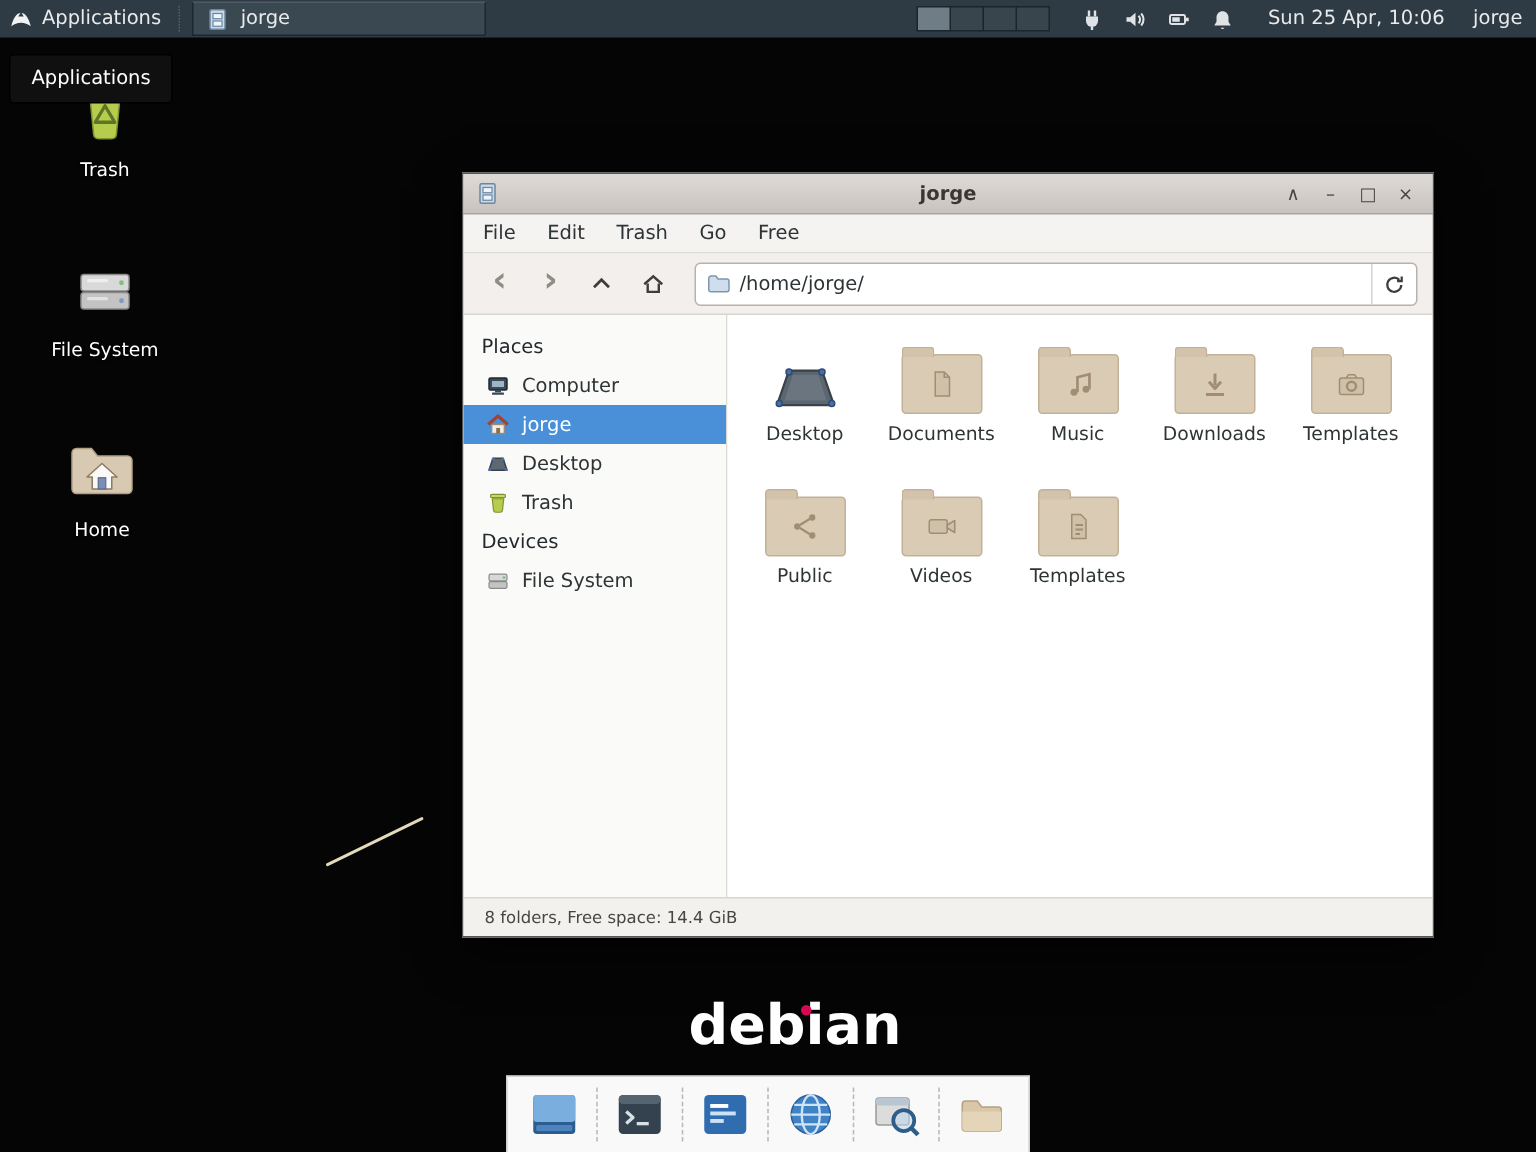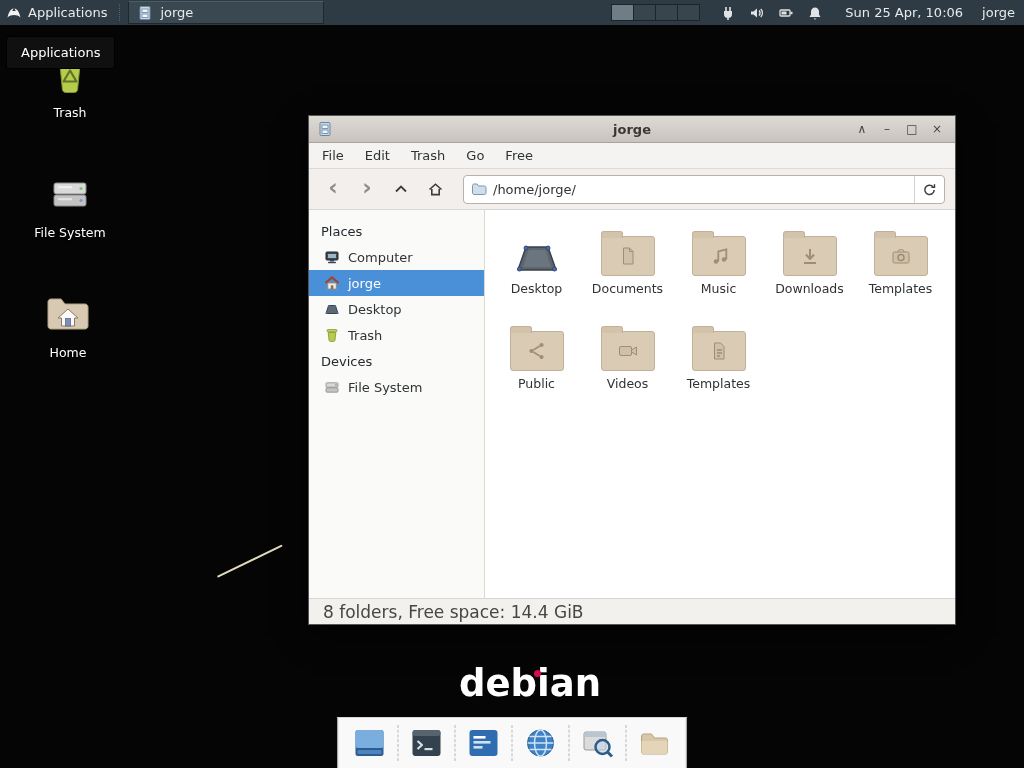--- a/index.html
+++ b/index.html
@@ -77,21 +77,21 @@
   .main { flex:1; background:#fff; padding:16px 0 0 6px; overflow:hidden; }
   .grid { display:grid; grid-template-columns:repeat(5,91px); grid-auto-rows:95px; }
   .cell { width:91px; display:flex; flex-direction:column; align-items:center; }
   .cell .ic { height:50px; display:flex; align-items:flex-end; justify-content:center; }
   .cell .lbl { margin-top:5px; font-size:12.5px; color:#2e3436; white-space:nowrap; }
   .folder { width:54px; height:40px; background:#d9cbb4; border:1px solid #c2b198;
     border-radius:3px; position:relative; display:flex; align-items:center; justify-content:center; }
   .folder::before { content:""; position:absolute; top:-6px; left:-1px; width:20px; height:6px;
     background:#d2c3aa; border:1px solid #c2b198; border-bottom:none; border-radius:3px 3px 0 0; }
   .statusbar { height:26px; background:#f3f1ee; border-top:1px solid #d9d5d0;
-    display:flex; align-items:center; padding:0 14px; font-size:17px; color:#464646; }
+    display:flex; align-items:center; padding:0 14px; font-size:11px; color:#464646; }
 
   
   .dock { position:absolute; bottom:0; left:50%; transform:translateX(-50%); height:51px;
     background:#f9f9f9; border:1px solid #d6d6d6; border-bottom:none;
     display:flex; align-items:center; gap:9px; padding:0 12px; z-index:30; }
   .dbtn { width:38px; height:40px; display:flex; align-items:center; justify-content:center; }
   .dsep { height:36px; border-left:1px dashed #b7b7b7; }
 </style>
 </head>
 <body>

